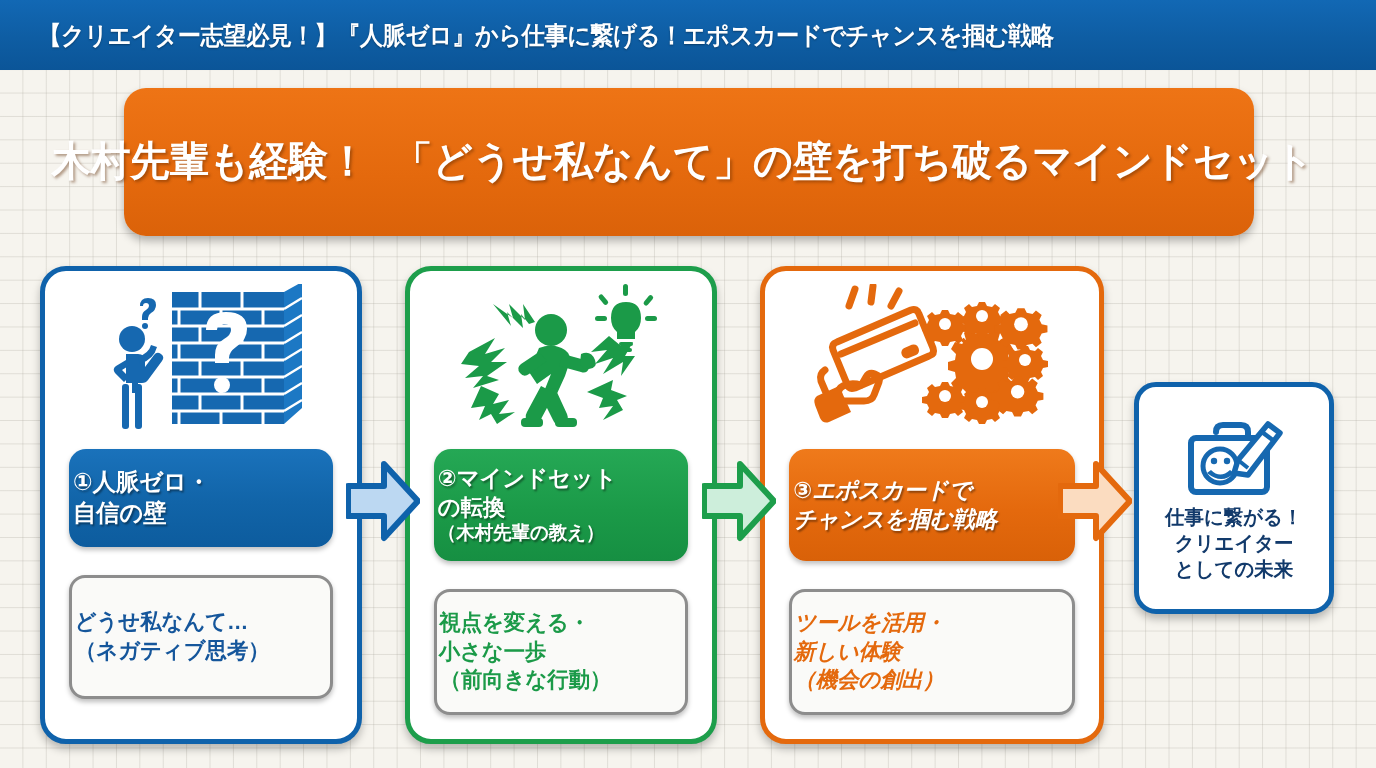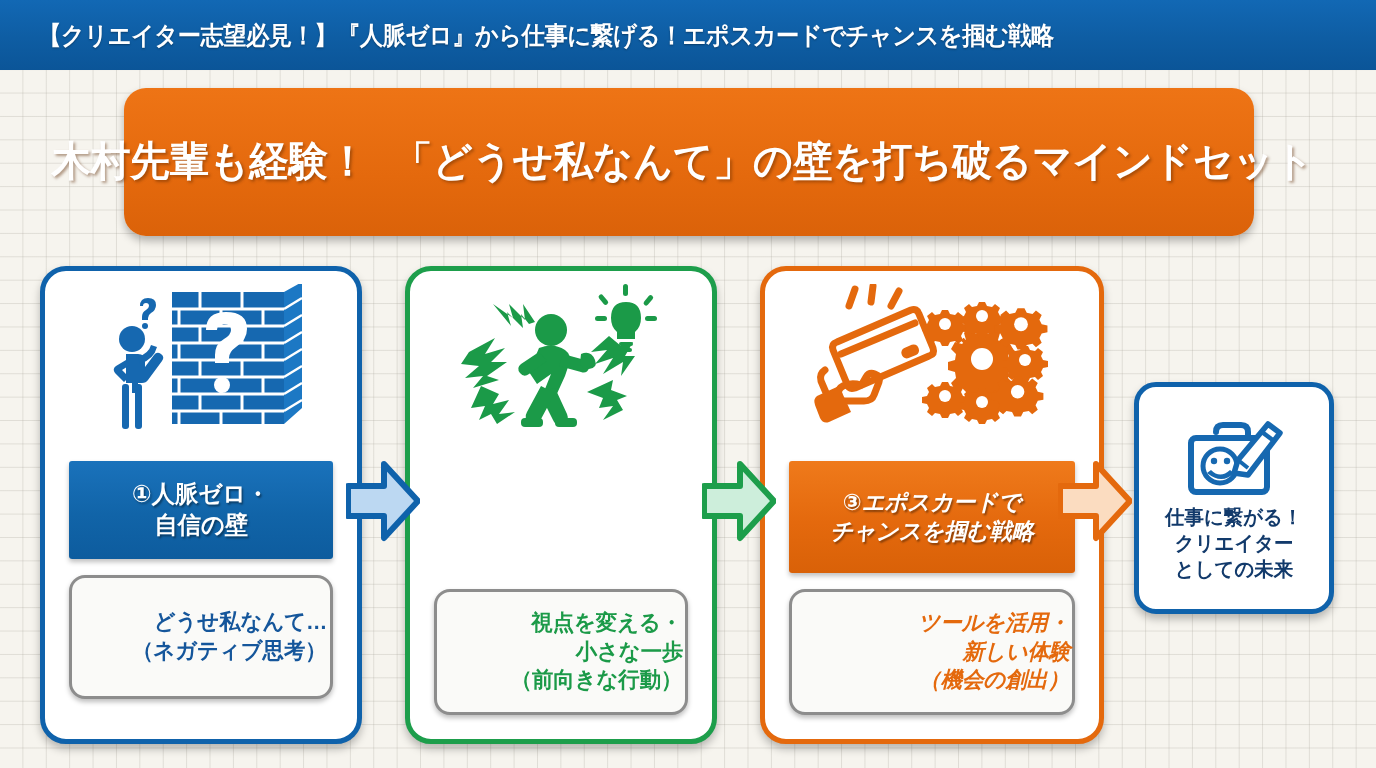--- a/index.html
+++ b/index.html
@@ -74,26 +74,25 @@
   .card.c3 { left:760px; top:266px; width:344px; height:478px; border-color:#e4690d;font-style:italic; }
 
   .iconwrap {
     position:absolute; left:0; top:8px; width:100%; height:160px;
     display:flex; align-items:center; justify-content:center;
   }
 
   
   .pill {
     position:absolute; left:24px; right:24px;
-    border-radius:3px;
+    border-radius:17px;
     display:flex; flex-direction:column;
-    align-items:center; justify-content:center;
+    justify-content:center;
     box-shadow:0 3px 5px rgba(0,0,0,0.25);
     color:#ffffff;
-    margin-top:12px;
   }
   .pill .pl {
     font-weight:bold; white-space:nowrap;
     text-shadow:1.5px 1.5px 2px rgba(0,0,0,0.4);
     transform:scaleX(0.97);
   }
   .c1 .pill { top:178px; height:98px;  background:linear-gradient(180deg,#1a72bb 0%,#1164a8 55%,#0d5c9e 100%); }
   .c2 .pill { top:178px; height:112px; background:linear-gradient(180deg,#25a855 0%,#1b9a48 55%,#168f42 100%); }
   .c3 .pill { top:178px; height:112px; background:linear-gradient(180deg,#ef7a1b 0%,#e4690d 55%,#d96108 100%); }
   .c1 .pill .pl { font-size:24px; line-height:1.28; }
@@ -104,21 +103,21 @@
   .c3 .pill .pl2 { font-size:23px; line-height:1.26; }
 
   
   .subbox {
     position:absolute; left:24px; right:24px;
     background:#fafaf8;
     border:3px solid #8d8d8d;
     border-radius:16px;
     box-shadow:0 3px 5px rgba(0,0,0,0.26);
     display:flex; flex-direction:column;
-    align-items:flex-end; justify-content:center;
+    align-items:flex-start; justify-content:center;
   }
   .subbox .sl { font-weight:bold; white-space:nowrap; line-height:1.30; transform:scaleX(0.97); }
   .c1 .subbox { top:304px; height:124px; }
   .c2 .subbox { top:318px; height:126px; }
   .c3 .subbox { top:318px; height:126px; }
   .c1 .subbox .sl { font-size:22px; color:#15569b; }
   .c2 .subbox .sl { font-size:22px; color:#1b9a48; }
   .c3 .subbox .sl { font-size:22px; color:#e4690d; }
 
   
@@ -279,20 +278,25 @@
         <path d="M96 106 l12 26 q3 7-4 10 q-7 3-10-4 l-14-28 z"></path>
 
         <path d="M82 104 l-14 26 q-4 7 3 11 q7 3 11-4 l14-26 z"></path>
 
         <rect x="96" y="136" width="22" height="9" rx="4"></rect>
         <rect x="62" y="136" width="22" height="9" rx="4"></rect>
       </g>
     </svg>
   </div>
 
+  <div class="pill">
+    <span class="pl pl1 ntxt">②マインドセット</span>
+    <span class="pl pl2 ntxt">の転換</span>
+    <span class="pl pl3 ntxt">（木村先輩の教え）</span>
+  </div>
 
   <div class="subbox">
     <span class="sl ntxt">視点を変える・</span>
     <span class="sl ntxt">小さな一歩</span>
     <span class="sl ntxt">（前向きな行動）</span>
   </div>
 </div>
 
 <div class="card c3">
   <div class="iconwrap">

